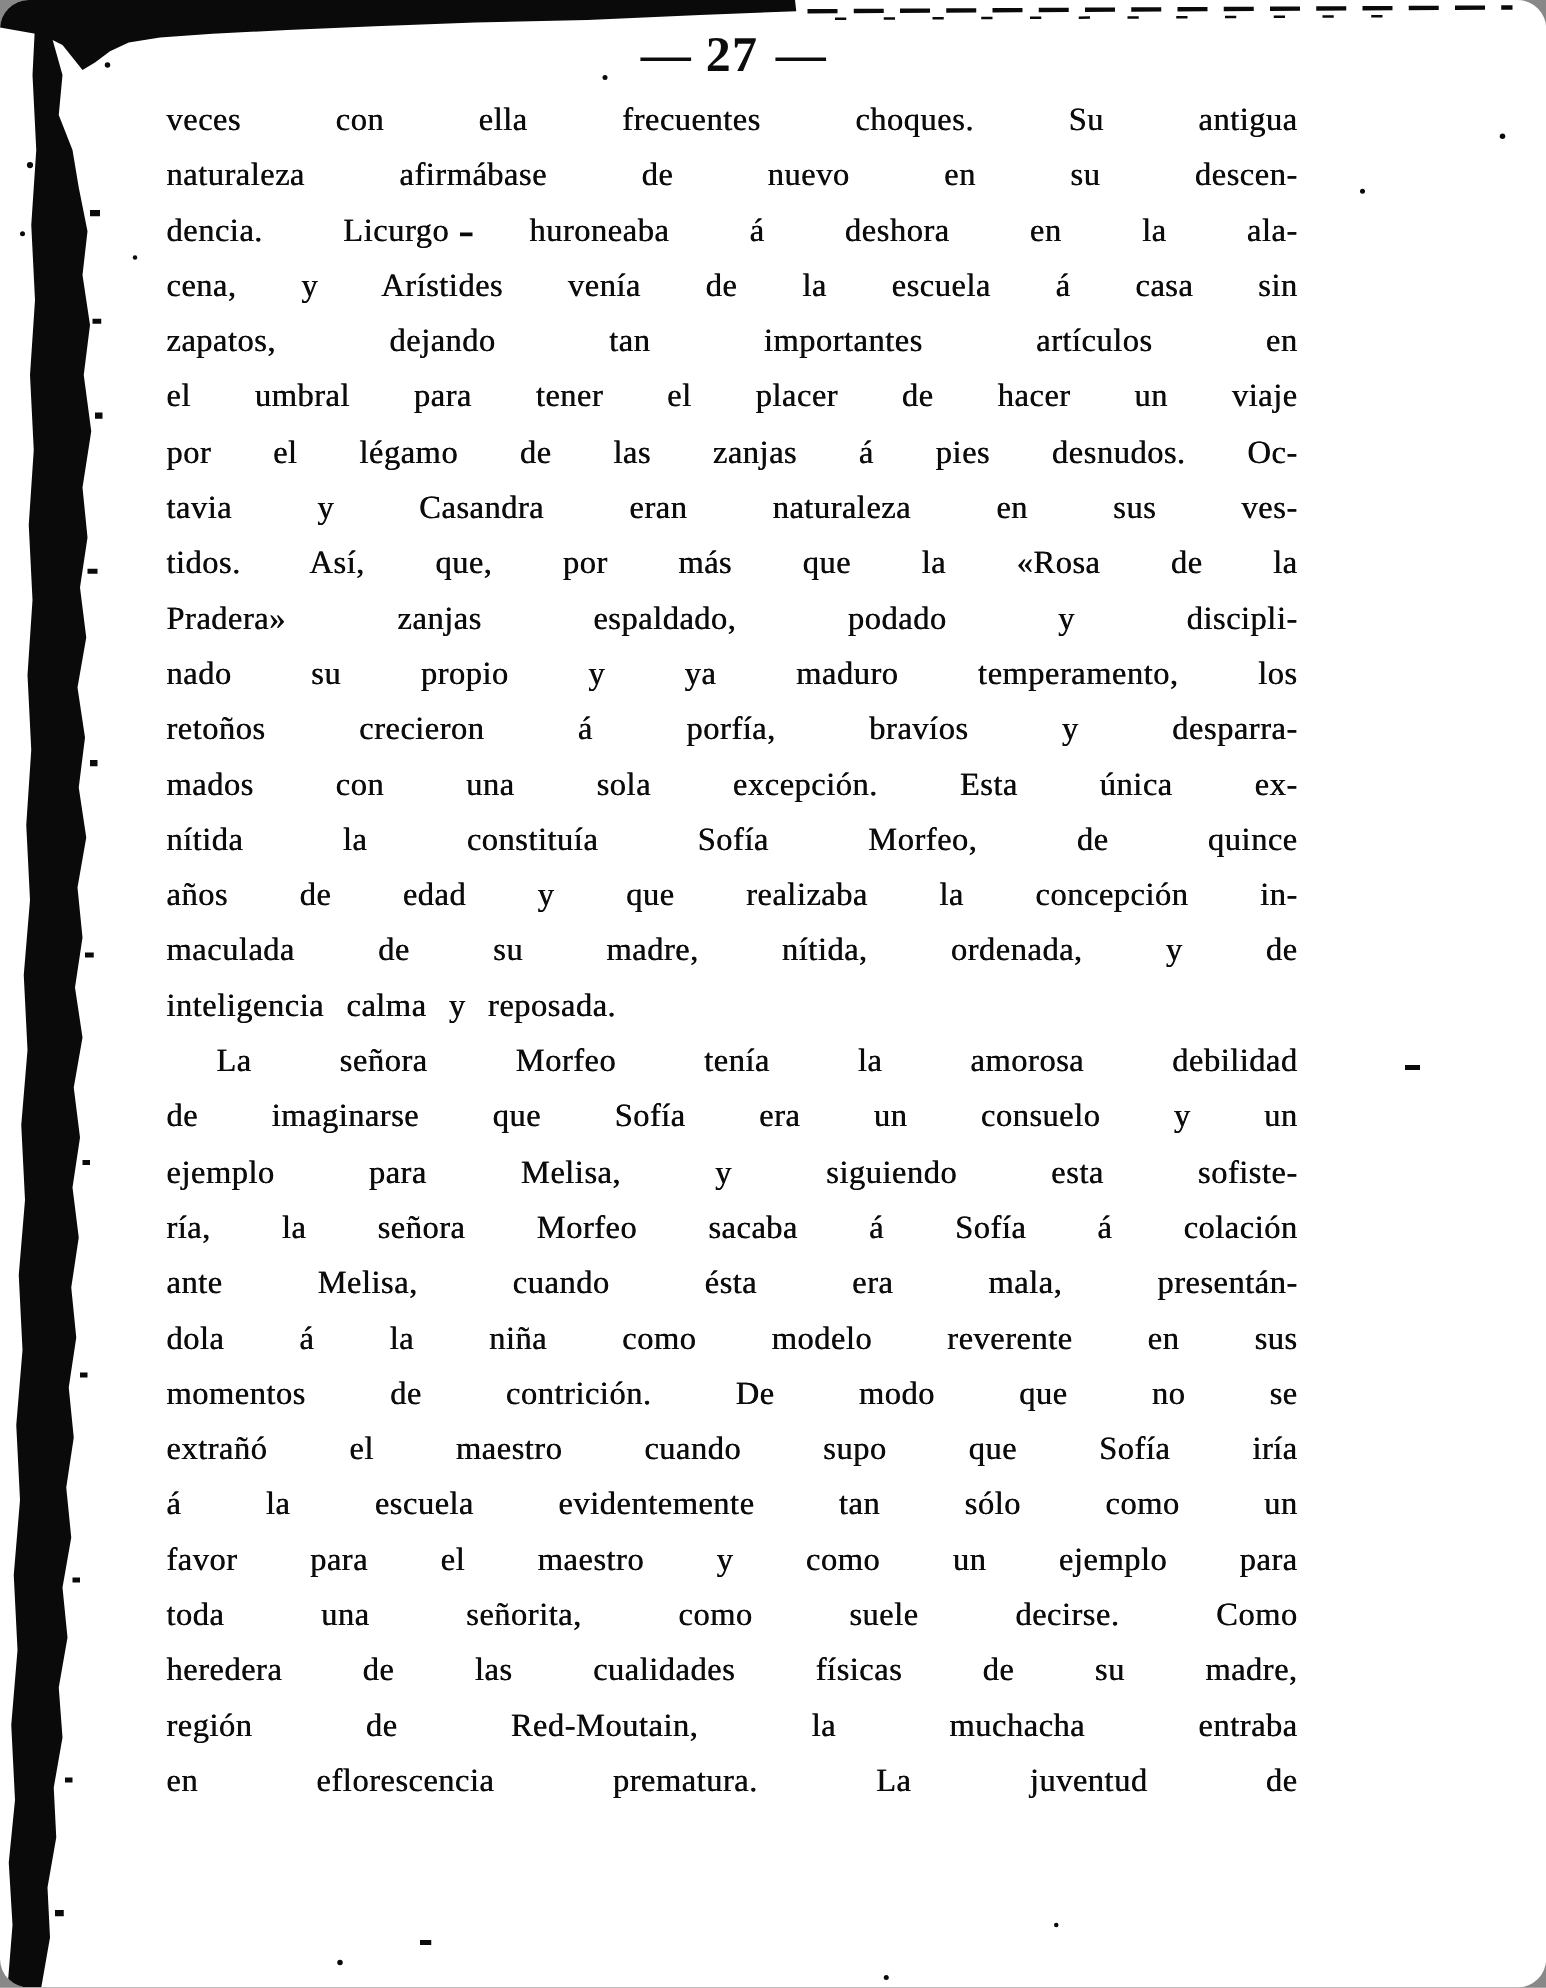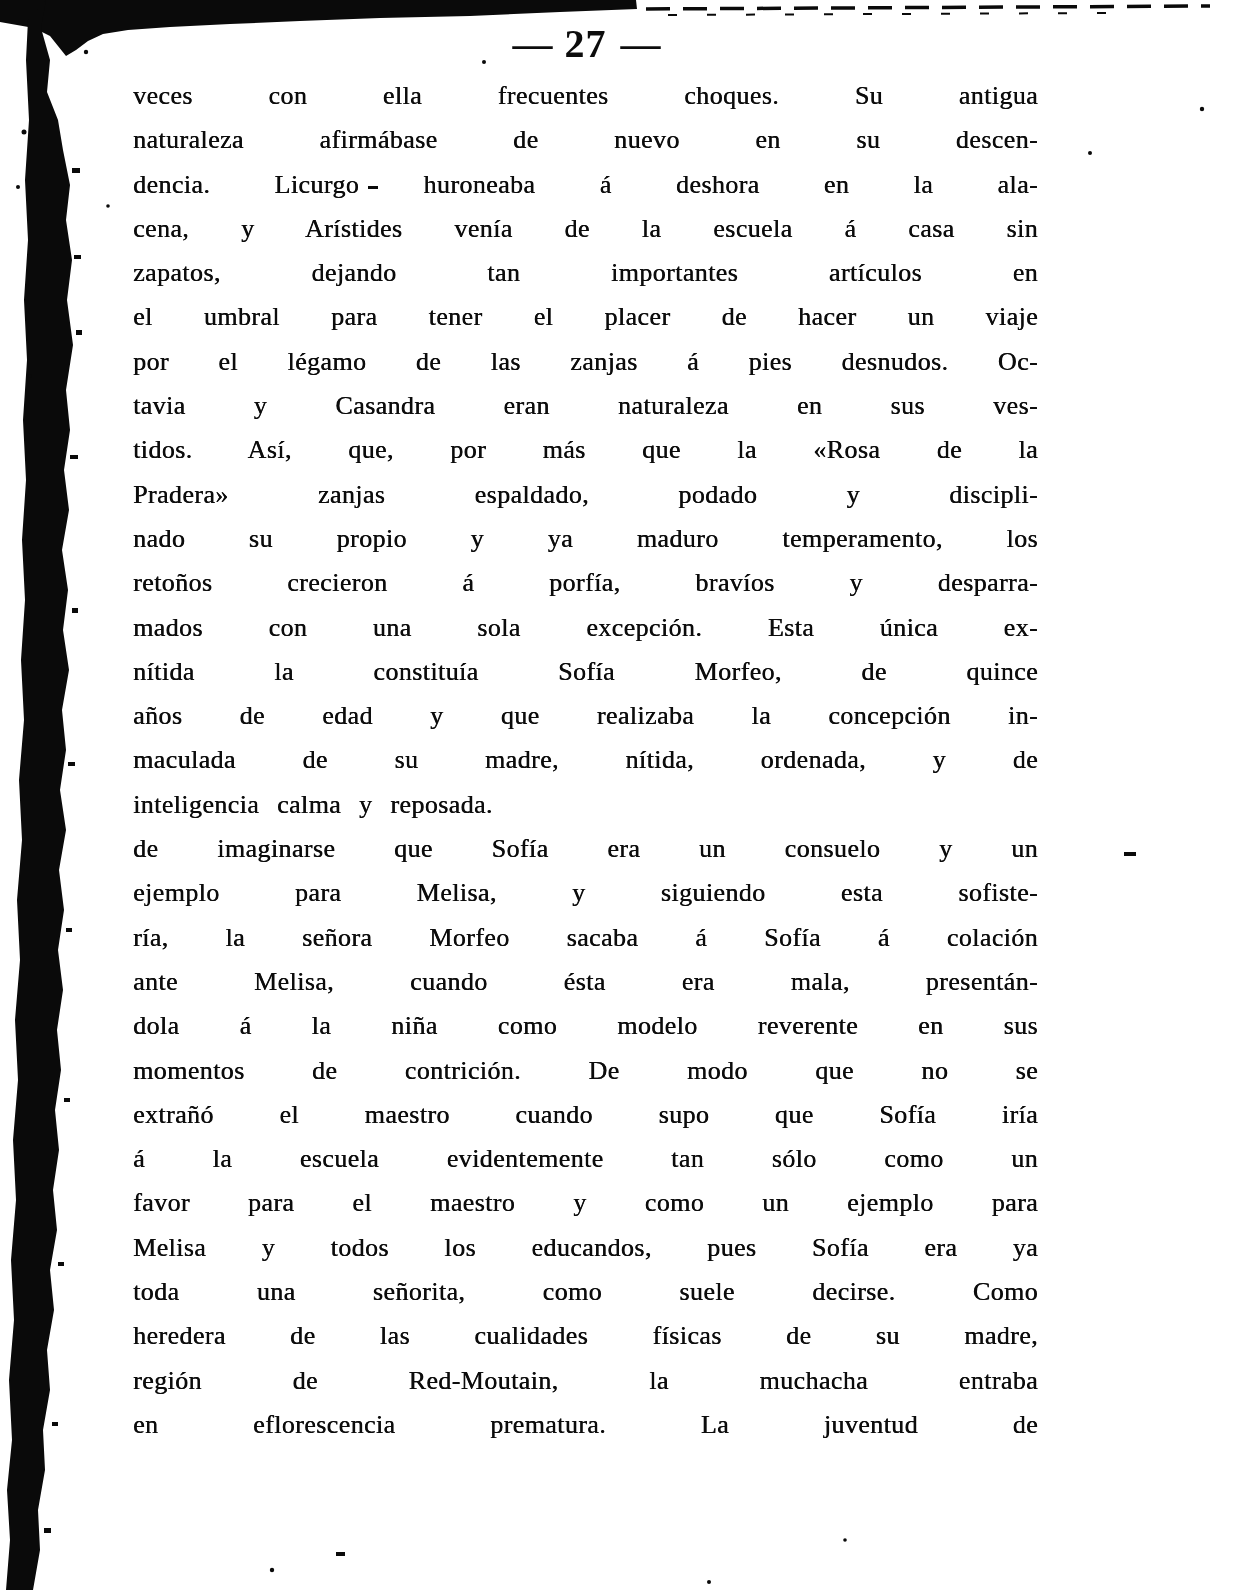--- a/index.html
+++ b/index.html
@@ -3,20 +3,21 @@
 <meta charset="utf-8">
 <style>
   html,body{margin:0;padding:0;background:#888;}
   .page{
     position:relative;
     width:1237px;height:1590px;
     background:#ffffff;
     overflow:hidden;
     font-family:"Liberation Serif","DejaVu Serif",serif;
     color:#0c0c0c;
+    border-radius:23px;
   }
   .artifacts{position:absolute;top:0;left:0;width:1237px;height:1590px;pointer-events:none;}
   .header{
     position:absolute;top:24px;left:133px;width:905px;
     text-align:center;
     font-size:40px;line-height:40px;
     letter-spacing:1px;
     white-space:nowrap;
   }
   .header .dash{font-weight:bold;letter-spacing:-2px;}
@@ -115,29 +116,29 @@
       <div class="line">tavia y Casandra eran naturaleza en sus ves-</div>
       <div class="line">tidos. Así, que, por más que la «Rosa de la</div>
       <div class="line">Pradera» zanjas espaldado, podado y discipli-</div>
       <div class="line">nado su propio y ya maduro temperamento, los</div>
       <div class="line">retoños crecieron á porfía, bravíos y desparra-</div>
       <div class="line">mados con una sola excepción. Esta única ex-</div>
       <div class="line">nítida la constituía Sofía Morfeo, de quince</div>
       <div class="line">años de edad y que realizaba la concepción in-</div>
       <div class="line">maculada de su madre, nítida, ordenada, y de</div>
       <div class="line no-justify">inteligencia calma y reposada.</div>
+      <div class="line indent">La señora Morfeo tenía la amorosa debilidad</div>
       <div class="line">de imaginarse que Sofía era un consuelo y un</div>
       <div class="line">ejemplo para Melisa, y siguiendo esta sofiste-</div>
       <div class="line">ría, la señora Morfeo sacaba á Sofía á colación</div>
       <div class="line">ante Melisa, cuando ésta era mala, presentán-</div>
       <div class="line">dola á la niña como modelo reverente en sus</div>
       <div class="line">momentos de contrición. De modo que no se</div>
       <div class="line">extrañó el maestro cuando supo que Sofía iría</div>
       <div class="line">á la escuela evidentemente tan sólo como un</div>
       <div class="line">favor para el maestro y como un ejemplo para</div>
-      <div class="line">Melisa y todos los educandos, pues Sofía era ya</div>
       <div class="line">toda una señorita, como suele decirse. Como</div>
       <div class="line">heredera de las cualidades físicas de su madre,</div>
       <div class="line">región de Red-Moutain, la muchacha entraba</div>
       <div class="line">en eflorescencia prematura. La juventud de</div>
     </div>
 
 </div>
 
 </body></html>

